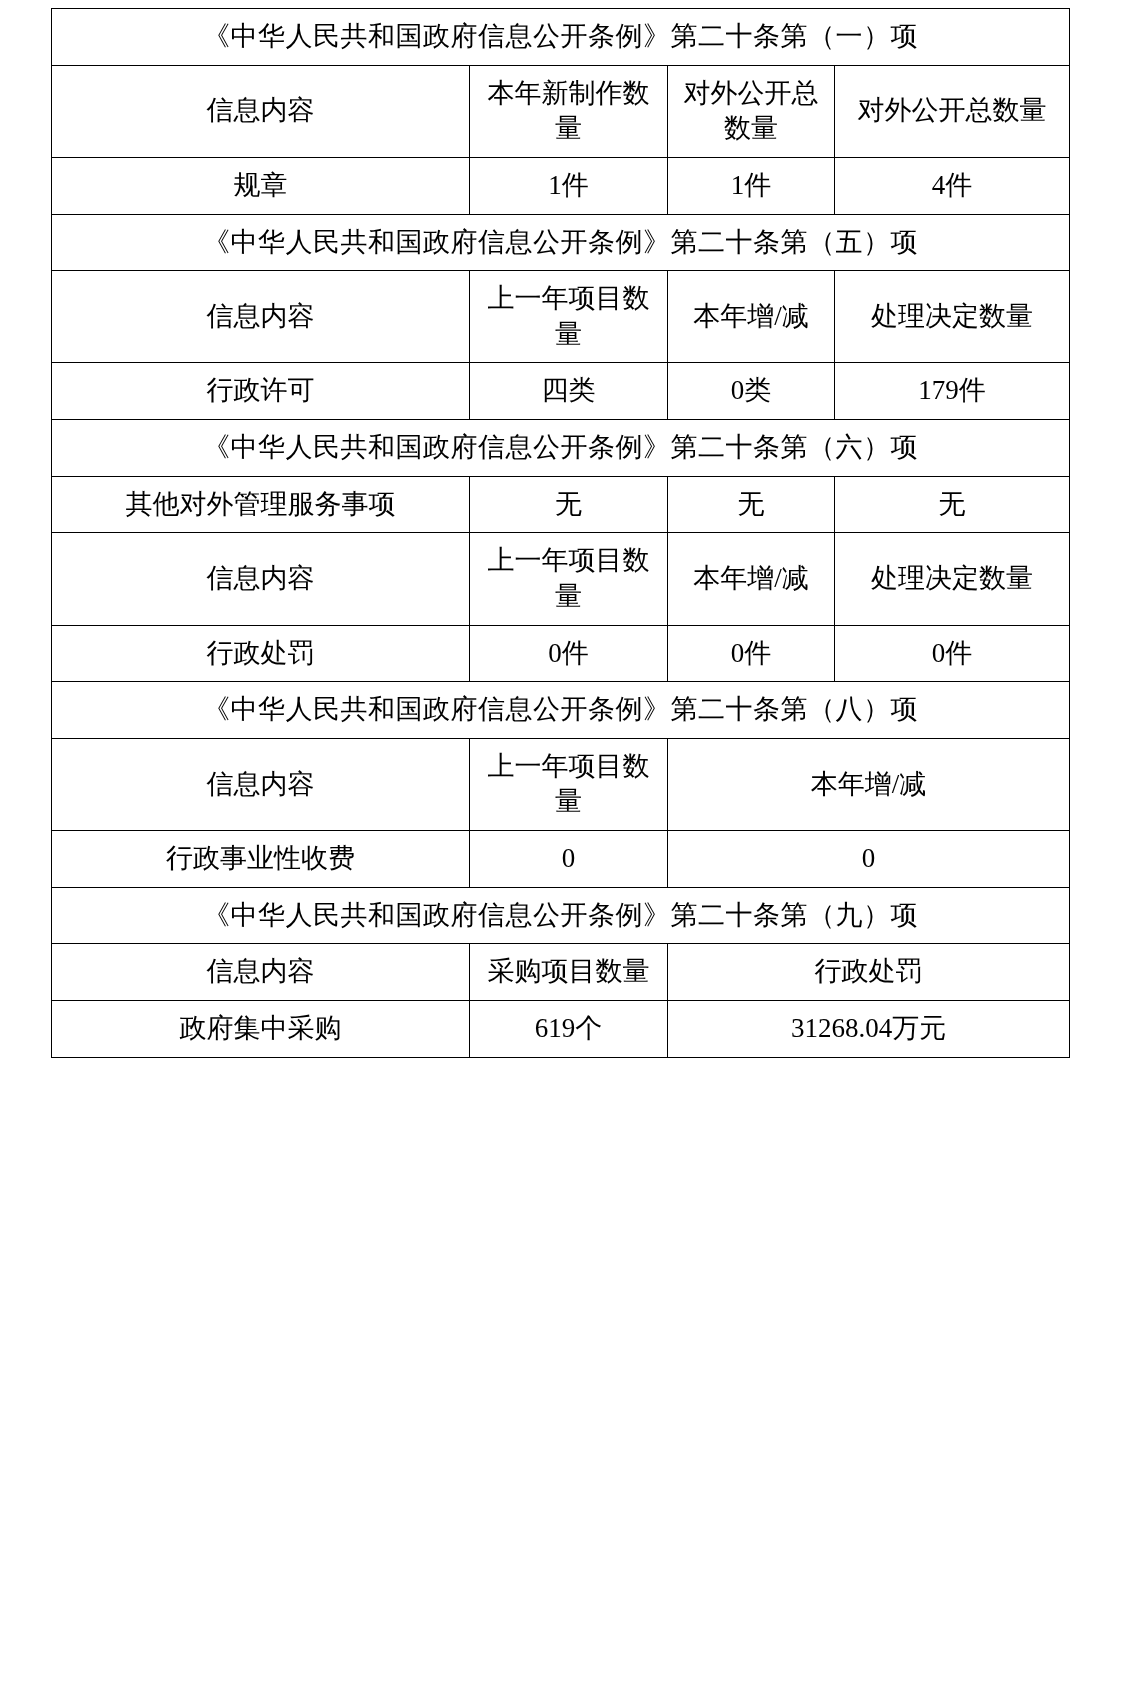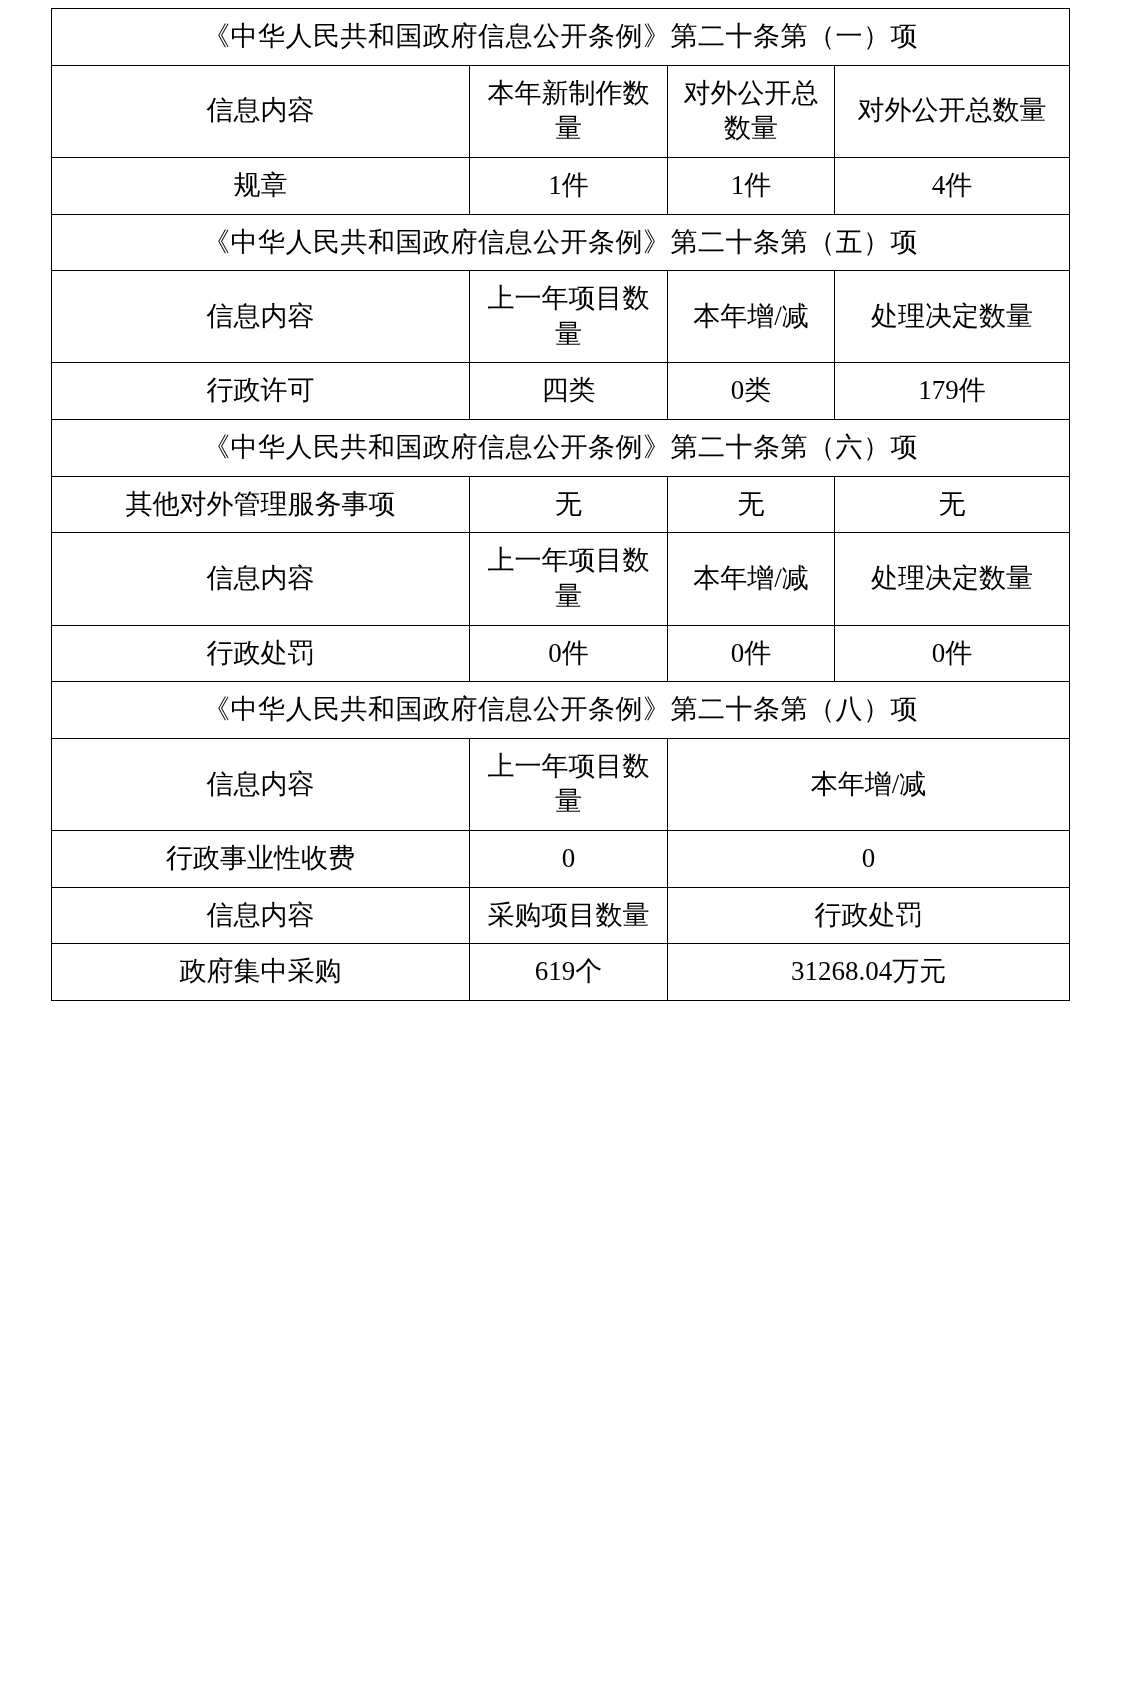--- a/index.html
+++ b/index.html
@@ -130,20 +130,23 @@
         <td class="hdr">上一年项目数量</td>
         <td class="hdr" colspan="2">本年增/减</td>
       </tr>
       <tr>
         <td class="label">行政事业性收费</td>
         <td>0</td>
         <td colspan="2">0</td>
       </tr>
 
       <tr>
+        <td class="section" colspan="4">《中华人民共和国政府信息公开条例》第二十条第（九）项</td>
+      </tr>
+      <tr>
         <td class="hdr">信息内容</td>
         <td class="hdr">采购项目数量</td>
         <td class="hdr" colspan="2">行政处罚</td>
       </tr>
       <tr>
         <td class="label">政府集中采购</td>
         <td>619个</td>
         <td colspan="2">31268.04万元</td>
       </tr>
     </tbody>

